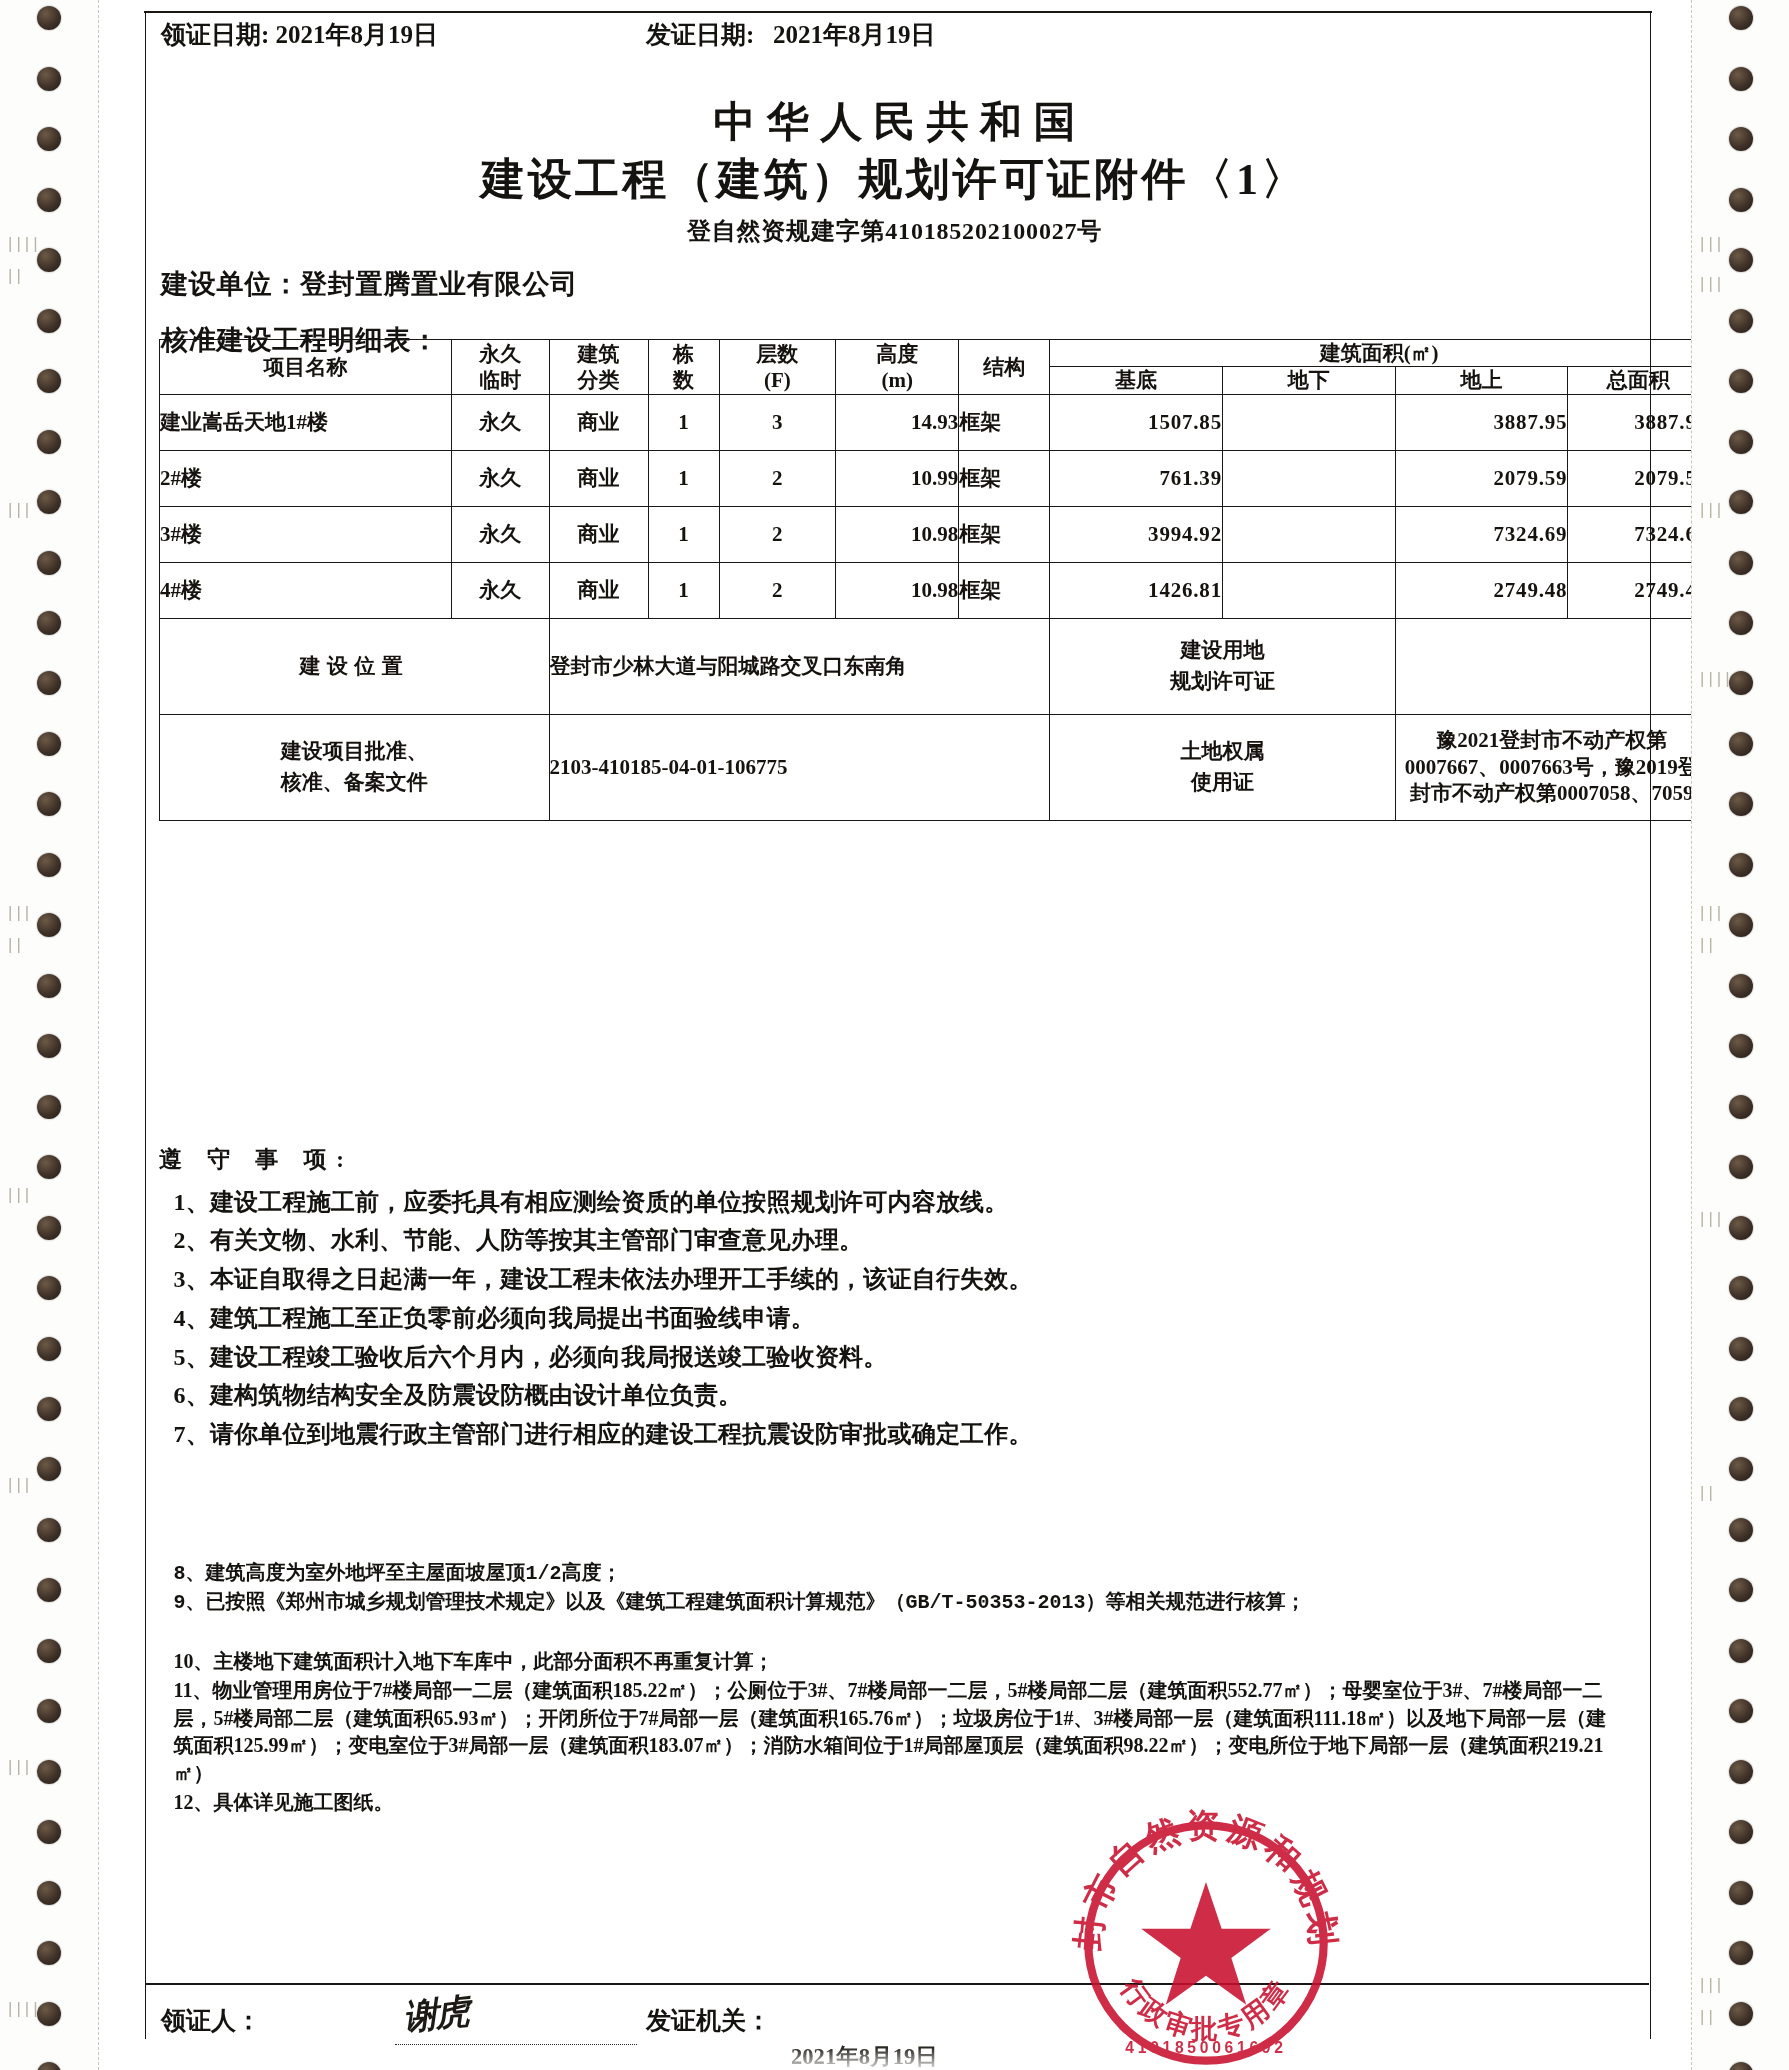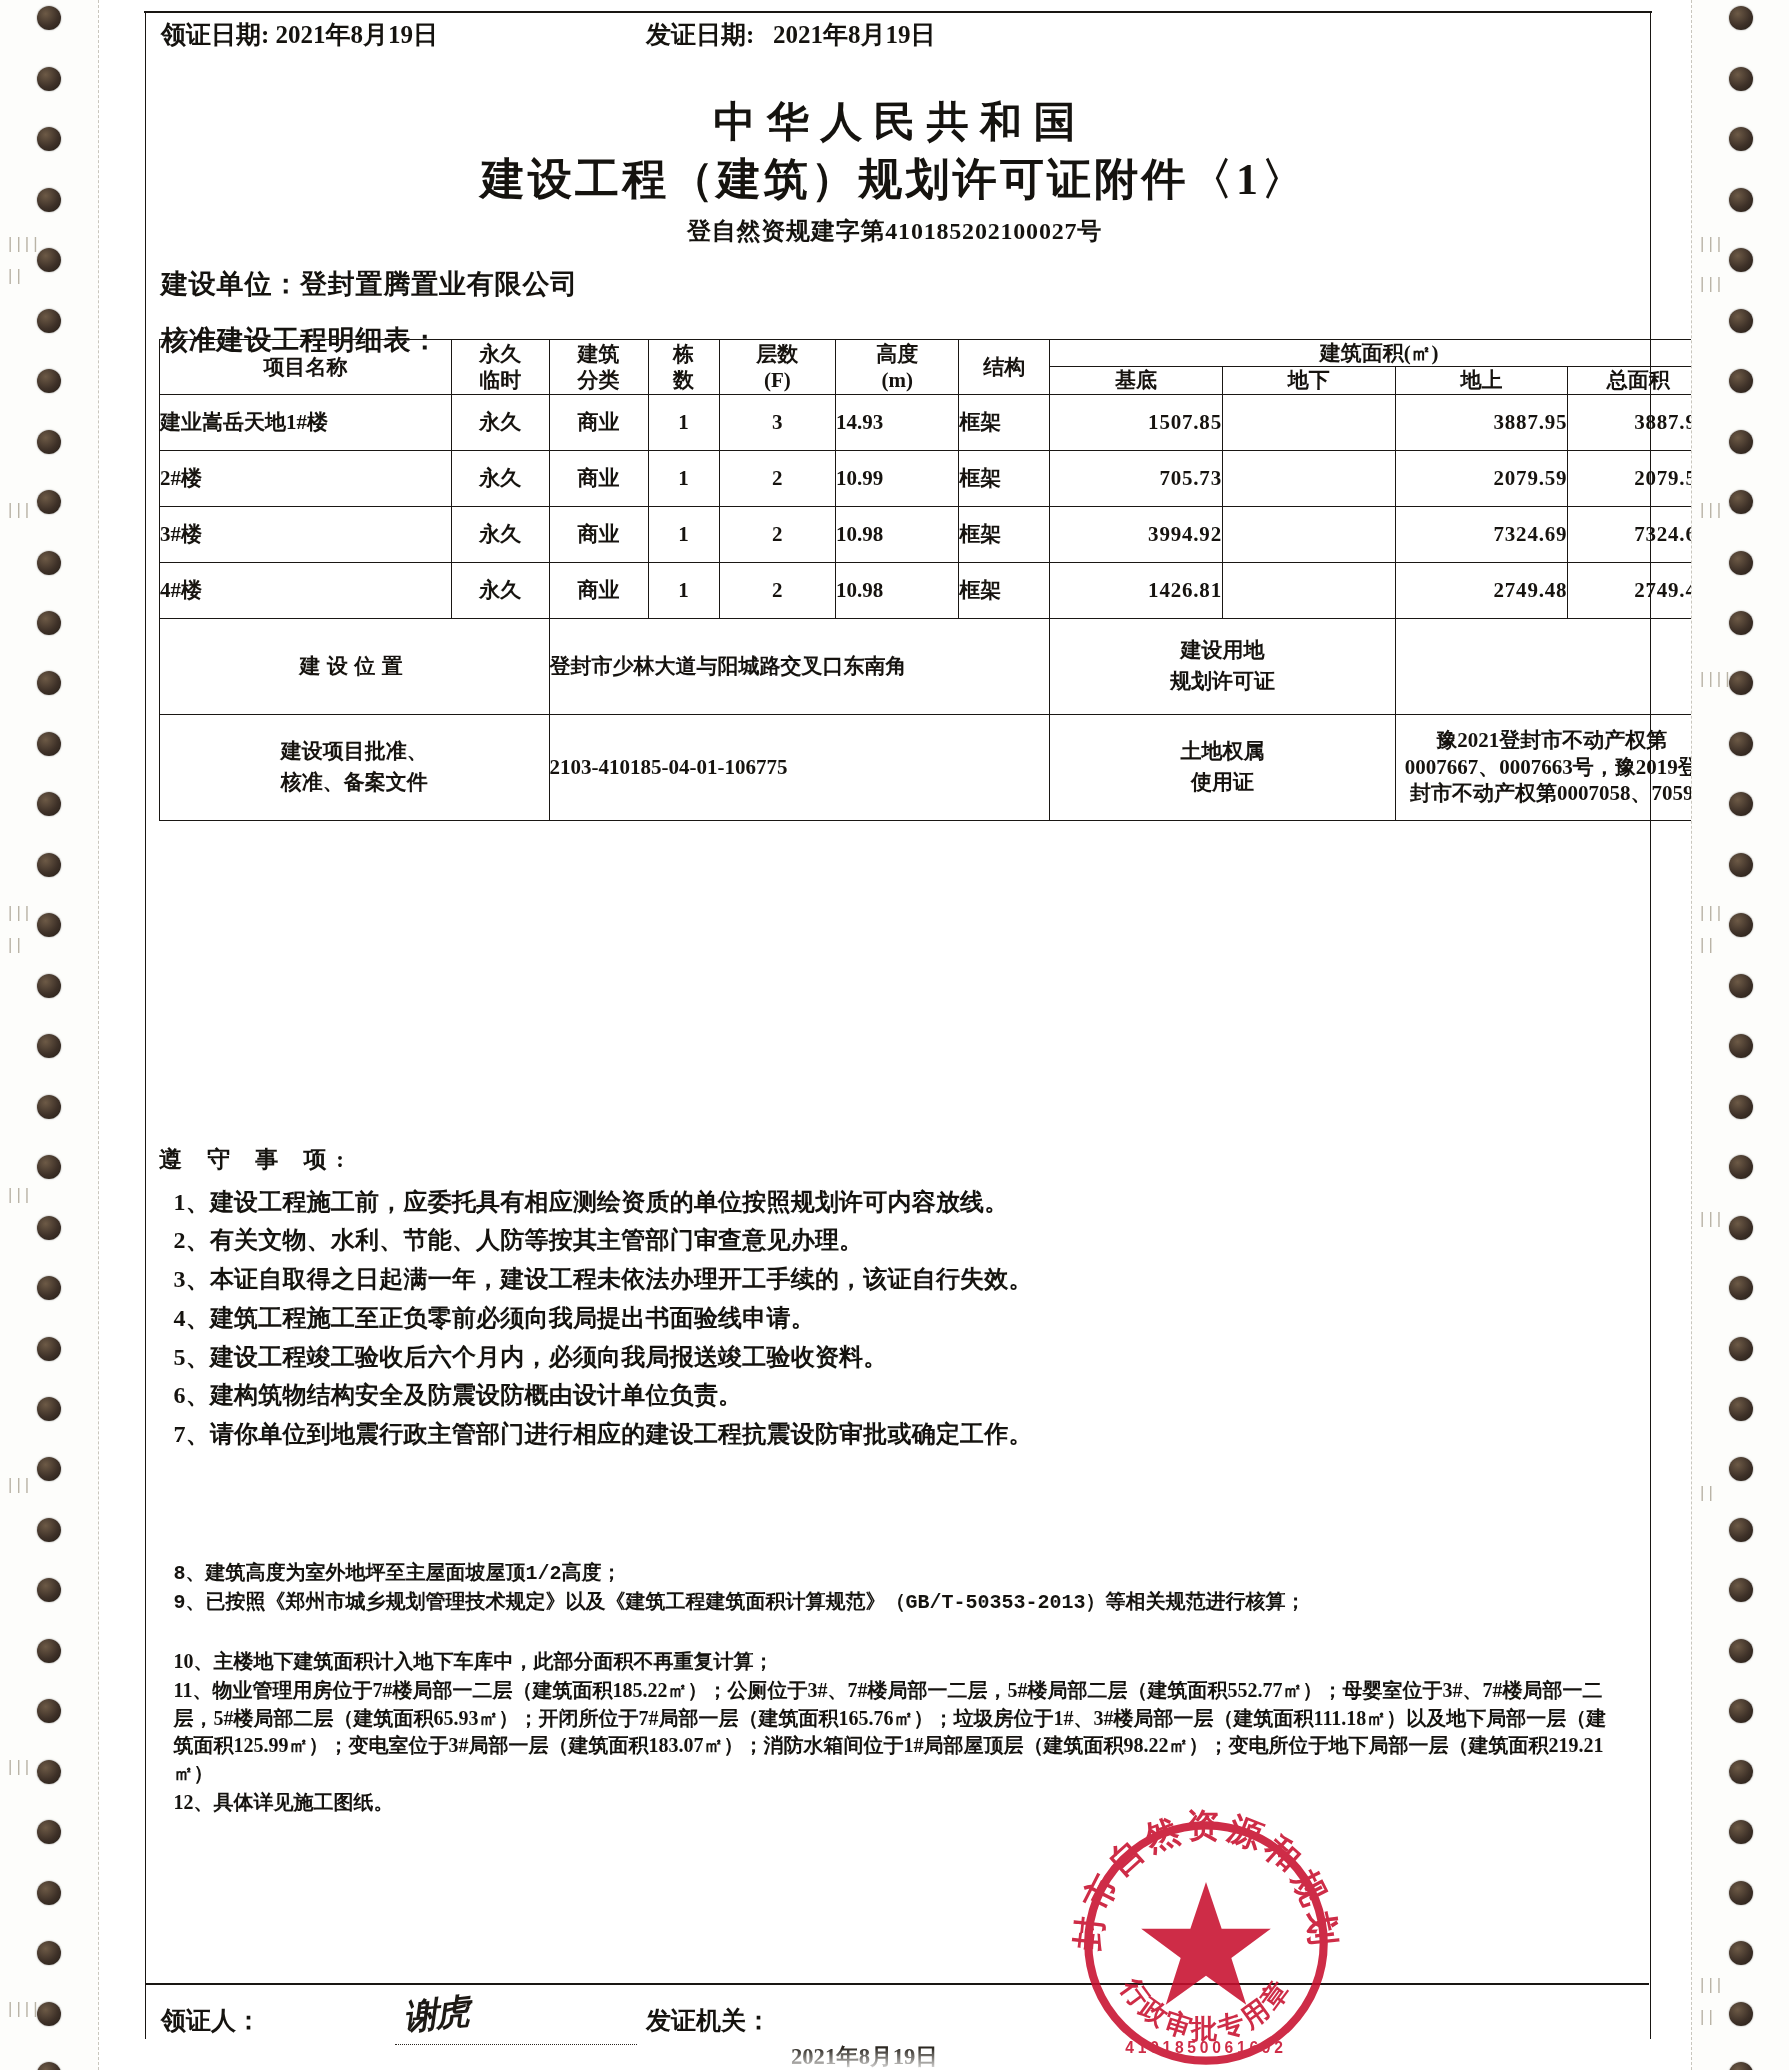--- a/index.html
+++ b/index.html
@@ -97,21 +97,21 @@
     color:#16130f;
     vertical-align:middle;
   }
   th{font-weight:bold;}
   .hcell{text-align:center;line-height:1.25;padding:4.8px 1.6px;}
   .row td{height:55px;}
   .nm{padding-left:11.3px;text-align:left;letter-spacing:0px;}
   .ct{text-align:center;}
   .num{text-align:right;padding-right:13px;letter-spacing:0.8px;}
   .struct{text-align:left;padding-left:3.2px;}
-  .hgt{text-align:left;padding-right:6.4px;}
+  .hgt{text-align:right;padding-right:6.4px;}
   .lbl2{text-align:center;line-height:1.5;}
   .val-left{padding-left:13px;text-align:left;}
   .tiny-wrap{
     font-size:18.5px;line-height:1.26;padding:4.8px 6.4px 4.8px 8px;text-align:center;
     letter-spacing:0px;
     border-radius:6px;
   }
 
   
   .notes{
@@ -309,21 +309,21 @@
         <td class="num">3887.95</td>
       </tr>
       <tr class="row">
         <td class="nm">2#楼</td>
         <td class="ct">永久</td>
         <td class="ct">商业</td>
         <td class="ct">1</td>
         <td class="ct">2</td>
         <td class="hgt">10.99</td>
         <td class="struct">框架</td>
-        <td class="num">705.73</td>
+        <td class="num">761.39</td>
         <td class="num"></td>
         <td class="num">2079.59</td>
         <td class="num">2079.59</td>
       </tr>
       <tr class="row">
         <td class="nm">3#楼</td>
         <td class="ct">永久</td>
         <td class="ct">商业</td>
         <td class="ct">1</td>
         <td class="ct">2</td>

